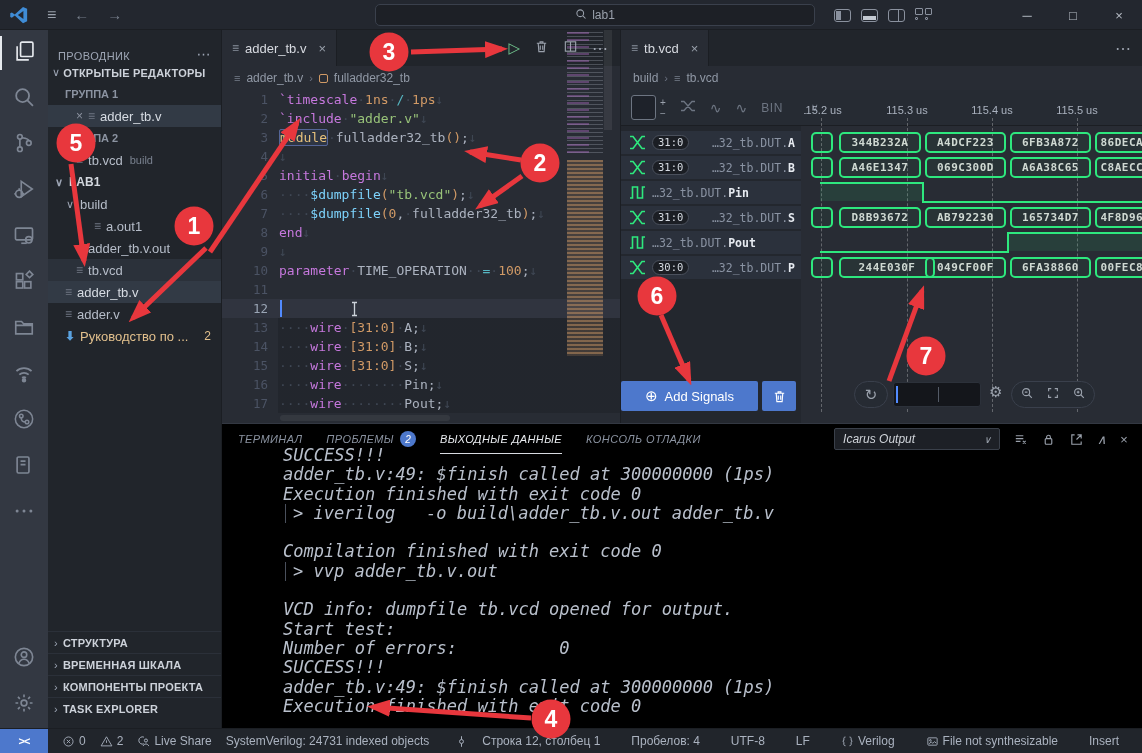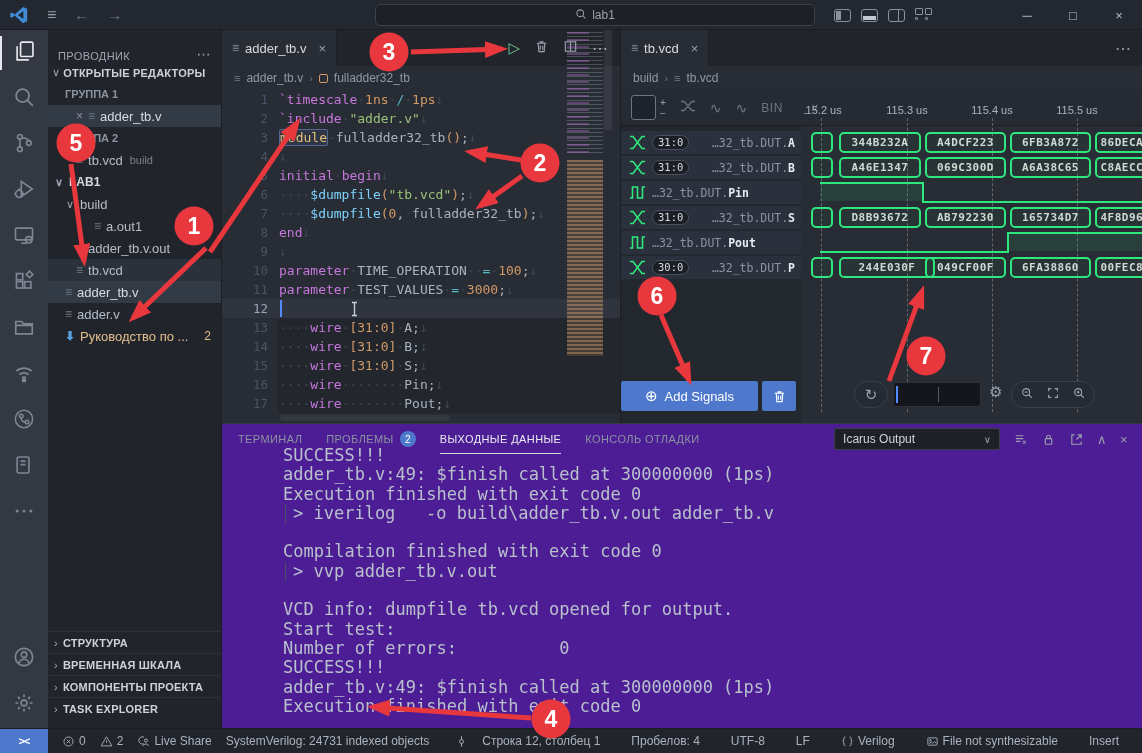--- a/index.html
+++ b/index.html
@@ -149,22 +149,22 @@
   #wrefresh { left:233px; width:34px; font-size:15px; }
   #winput { left:272px; width:88px; height:25px; top:352px; border-radius:3px; background:#14161b;
     border:1px solid #2c313a; position:absolute; }
   #winput .wcaret { position:absolute; left:2px; top:3px; bottom:3px; width:2px; background:#528bff; }
   #winput .divl { position:absolute; left:44px; top:4px; bottom:4px; width:1px; background:#545b67; }
   #wgear { position:absolute; left:368px; top:353px; color:#9aa1ac; font-size:15px; }
   #wzoom { left:390px; width:84px; gap:12px; }
   #wzoom svg { width:14px; height:14px; }
 
   
-  #panel { position:absolute; left:0; top:393px; width:920px; height:305px; background:#4c1d95;
-    border-top:1px solid #333842; }
+  #panel { position:absolute; left:0; top:393px; width:920px; height:305px; background:#000000;
+    border-top:1px solid #333842;font-style:italic; }
   #ptabs { height:30px; display:flex; align-items:center; gap:24px; padding-left:16px; font-size:11px;
     letter-spacing:.4px; color:#8b93a1; }
   .ptab { display:flex; align-items:center; gap:6px; height:30px; }
   .ptab.active { color:#e8ebef; box-shadow:inset 0 -1px 0 #d7dae0; }
   .pbadge { background:#4d78cc; color:#fff; border-radius:50%; width:16px; height:16px; display:flex;
     align-items:center; justify-content:center; font-size:10px; letter-spacing:0; }
   #pctl { margin-left:auto; display:flex; align-items:center; gap:13px; padding-right:14px; }
   #psel { width:166px; height:22px; background:#1d2026; border:1px solid #3a404a; border-radius:2px;
     display:flex; align-items:center; font-size:12px; color:#d0d4da; padding:0 8px; letter-spacing:0; }
   #psel .chev { margin-left:auto; color:#9aa1ac; font-size:10px; }
@@ -431,21 +431,21 @@
           <div class="cl"><span class="lnum">1</span><span class="ltxt"><span class="tok-kw">`timescale</span><span class="tok-ws">·</span><span class="tok-num">1ns</span><span class="tok-ws">·</span><span class="tok-op">/</span><span class="tok-ws">·</span><span class="tok-num">1ps</span><span class="tok-eol">↓</span></span></div>
           <div class="cl"><span class="lnum">2</span><span class="ltxt"><span class="tok-kw">`include</span><span class="tok-ws">·</span><span class="tok-str">"adder.v"</span><span class="tok-eol">↓</span></span></div>
           <div class="cl"><span class="lnum">3</span><span class="ltxt"><span class="tok-mod">module</span><span class="tok-ws">·</span><span class="tok-id">fulladder32_tb</span><span class="tok-g">()</span><span class="tok-pl">;</span><span class="tok-eol">↓</span></span></div>
           <div class="cl"><span class="lnum">4</span><span class="ltxt"><span class="tok-eol">↓</span></span></div>
           <div class="cl"><span class="lnum">5</span><span class="ltxt"><span class="tok-kw">initial</span><span class="tok-ws">·</span><span class="tok-kw">begin</span><span class="tok-eol">↓</span></span></div>
           <div class="cl"><span class="lnum">6</span><span class="ltxt"><span class="tok-ws">····</span><span class="tok-fn">$dumpfile</span><span class="tok-g">(</span><span class="tok-str">"tb.vcd"</span><span class="tok-g">)</span><span class="tok-pl">;</span><span class="tok-eol">↓</span></span></div>
           <div class="cl"><span class="lnum">7</span><span class="ltxt"><span class="tok-ws">····</span><span class="tok-fn">$dumpfile</span><span class="tok-g">(</span><span class="tok-num">0</span><span class="tok-pl">,</span><span class="tok-ws">·</span><span class="tok-id">fulladder32_tb</span><span class="tok-g">)</span><span class="tok-pl">;</span><span class="tok-eol">↓</span></span></div>
           <div class="cl"><span class="lnum">8</span><span class="ltxt"><span class="tok-kw">end</span><span class="tok-eol">↓</span></span></div>
           <div class="cl"><span class="lnum">9</span><span class="ltxt"><span class="tok-eol">↓</span></span></div>
           <div class="cl"><span class="lnum">10</span><span class="ltxt"><span class="tok-kw">parameter</span><span class="tok-ws">·</span><span class="tok-id">TIME_OPERATION</span><span class="tok-ws">··</span><span class="tok-op">=</span><span class="tok-ws">·</span><span class="tok-num">100</span><span class="tok-pl">;</span><span class="tok-eol">↓</span></span></div>
-          <div class="cl"><span class="lnum">11</span><span class="ltxt"><span class="tok-kw">parameter</span><span class="tok-ws">·</span><span class="tok-id">TEST_VALUES</span><span class="tok-ws">·</span><span class="tok-op">=</span><span class="tok-ws">·</span><span class="tok-num">3000</span><span class="tok-pl">;</span><span class="tok-eol">↓</span></span></div>
+          <div class="cl"><span class="lnum">11</span></div>
           <div class="cl cur"><span class="lnum">12</span><span class="ltxt"></span><div class="caret"></div></div>
           <div class="cl dim"><span class="lnum">13</span><span class="ltxt"><span class="tok-ws">····</span><span class="tok-kw">wire</span><span class="tok-ws">·</span><span class="tok-g">[31:0]</span><span class="tok-ws">·</span><span class="tok-id">A</span><span class="tok-pl">;</span><span class="tok-eol">↓</span></span></div>
           <div class="cl dim"><span class="lnum">14</span><span class="ltxt"><span class="tok-ws">····</span><span class="tok-kw">wire</span><span class="tok-ws">·</span><span class="tok-g">[31:0]</span><span class="tok-ws">·</span><span class="tok-id">B</span><span class="tok-pl">;</span><span class="tok-eol">↓</span></span></div>
           <div class="cl dim"><span class="lnum">15</span><span class="ltxt"><span class="tok-ws">····</span><span class="tok-kw">wire</span><span class="tok-ws">·</span><span class="tok-g">[31:0]</span><span class="tok-ws">·</span><span class="tok-id">S</span><span class="tok-pl">;</span><span class="tok-eol">↓</span></span></div>
           <div class="cl dim"><span class="lnum">16</span><span class="ltxt"><span class="tok-ws">····</span><span class="tok-kw">wire</span><span class="tok-ws">········</span><span class="tok-id">Pin</span><span class="tok-pl">;</span><span class="tok-eol">↓</span></span></div>
           <div class="cl dim"><span class="lnum">17</span><span class="ltxt"><span class="tok-ws">····</span><span class="tok-kw">wire</span><span class="tok-ws">········</span><span class="tok-id">Pout</span><span class="tok-pl">;</span><span class="tok-eol">↓</span></span></div>
           <div class="ibeam" style="left: 128px; top: 211px;"><svg width="9" height="16" viewBox="0 0 9 16" fill="none" stroke="#cdd3db" stroke-width="1.3">
               <path d="M2 1.5h5M4.5 1.5v13M2 14.5h5"></path>
             </svg></div>
         </div>

